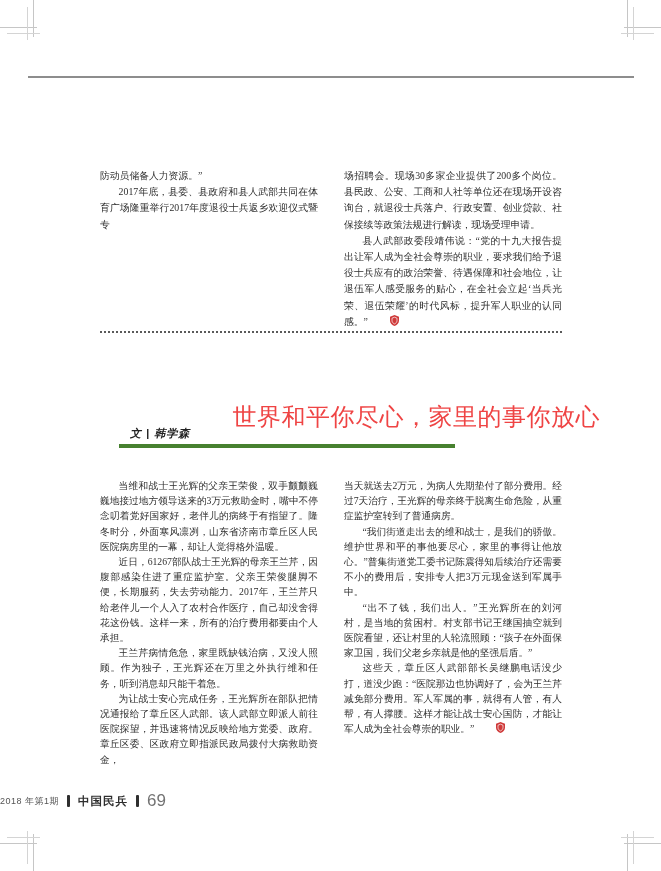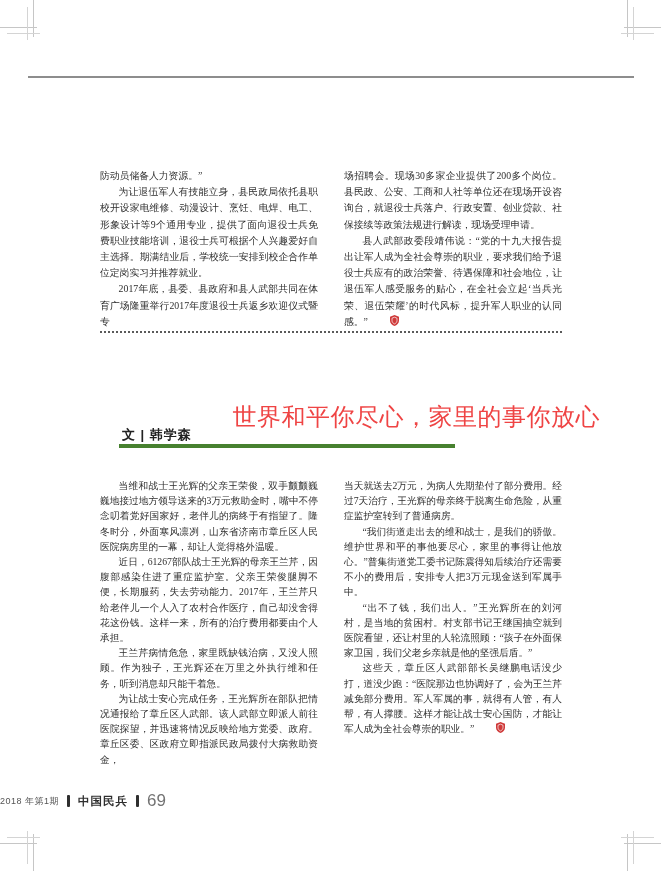--- a/index.html
+++ b/index.html
@@ -33,23 +33,23 @@
   .para{margin:0;}
   .para.indent{text-indent:1.9em;}
   .endmark{display:inline-block;margin-left:3px;vertical-align:-1px;line-height:0;}
   
   .title{
     position:absolute;top:385px;left:120px;width:480px;
     font-family:"Liberation Sans","DejaVu Sans",sans-serif;
     font-size:24px;letter-spacing:0.5px;font-weight:500;white-space:nowrap;
   }
   .byline{
-    position:absolute;top:426px;left:122px;
+    position:absolute;top:426px;left:130px;
     font-family:"Liberation Sans","DejaVu Sans",sans-serif;
-    font-size:13px;font-weight:bold;color:#222;letter-spacing:1px;
+    font-size:11px;font-weight:bold;color:#222;letter-spacing:1px;font-style:italic;
   }
   
   .footer{
     position:absolute;top:791px;left:0;right:66px;height:20px;
     display:flex;justify-content:flex-start;align-items:center;
     font-family:Liberation Sans, sans-serif;
   }
   .footer .issue{font-size:9px;color:#555;letter-spacing:0.5px;}
   .footer .bar{width:3px;height:12px;background:#2f2f2f;margin:0 8px;border-radius:1px;}
   .footer .magazine{font-size:11.5px;color:#2f2f2f;font-weight:600;letter-spacing:1px;}
@@ -81,21 +81,20 @@
     <div class="mh1"></div>
     <div class="mv2"></div>
     <div class="mh2"></div>
   </div>
 
 <div class="topline"></div>
 
 <div class="cols section1">
   <div class="col">
       <p class="para">防动员储备人力资源。”</p>
-      <p class="para indent">为让退伍军人有技能立身，县民政局依托县职校开设家电维修、动漫设计、烹饪、电焊、电工、形象设计等9个通用专业，提供了面向退役士兵免费职业技能培训，退役士兵可根据个人兴趣爱好自主选择。期满结业后，学校统一安排到校企合作单位定岗实习并推荐就业。</p>
       <p class="para indent">2017年底，县委、县政府和县人武部共同在体育广场隆重举行2017年度退役士兵返乡欢迎仪式暨专</p>
     </div>
   <div class="col">
       <p class="para">场招聘会。现场30多家企业提供了200多个岗位。县民政、公安、工商和人社等单位还在现场开设咨询台，就退役士兵落户、行政安置、创业贷款、社保接续等政策法规进行解读，现场受理申请。</p>
       <p class="para indent">县人武部政委段靖伟说：“党的十九大报告提出让军人成为全社会尊崇的职业，要求我们给予退役士兵应有的政治荣誉、待遇保障和社会地位，让退伍军人感受服务的贴心，在全社会立起‘当兵光荣、退伍荣耀’的时代风标，提升军人职业的认同感。”<span class="endmark"><svg width="9" height="11" viewBox="0 0 9 11">
             <path d="M4.5 0 L9 1.8 V5.6 C9 8.6 6.9 10.2 4.5 11 C2.1 10.2 0 8.6 0 5.6 V1.8 Z" fill="#cf3a3a"></path>
             <path d="M4.5 2.2 L7 3.2 V5.4 C7 7.2 5.9 8.3 4.5 8.9 C3.1 8.3 2 7.2 2 5.4 V3.2 Z" fill="none" stroke="#ffffff" stroke-width="0.7"></path>
           </svg></span></p>
     </div>
 </div>

